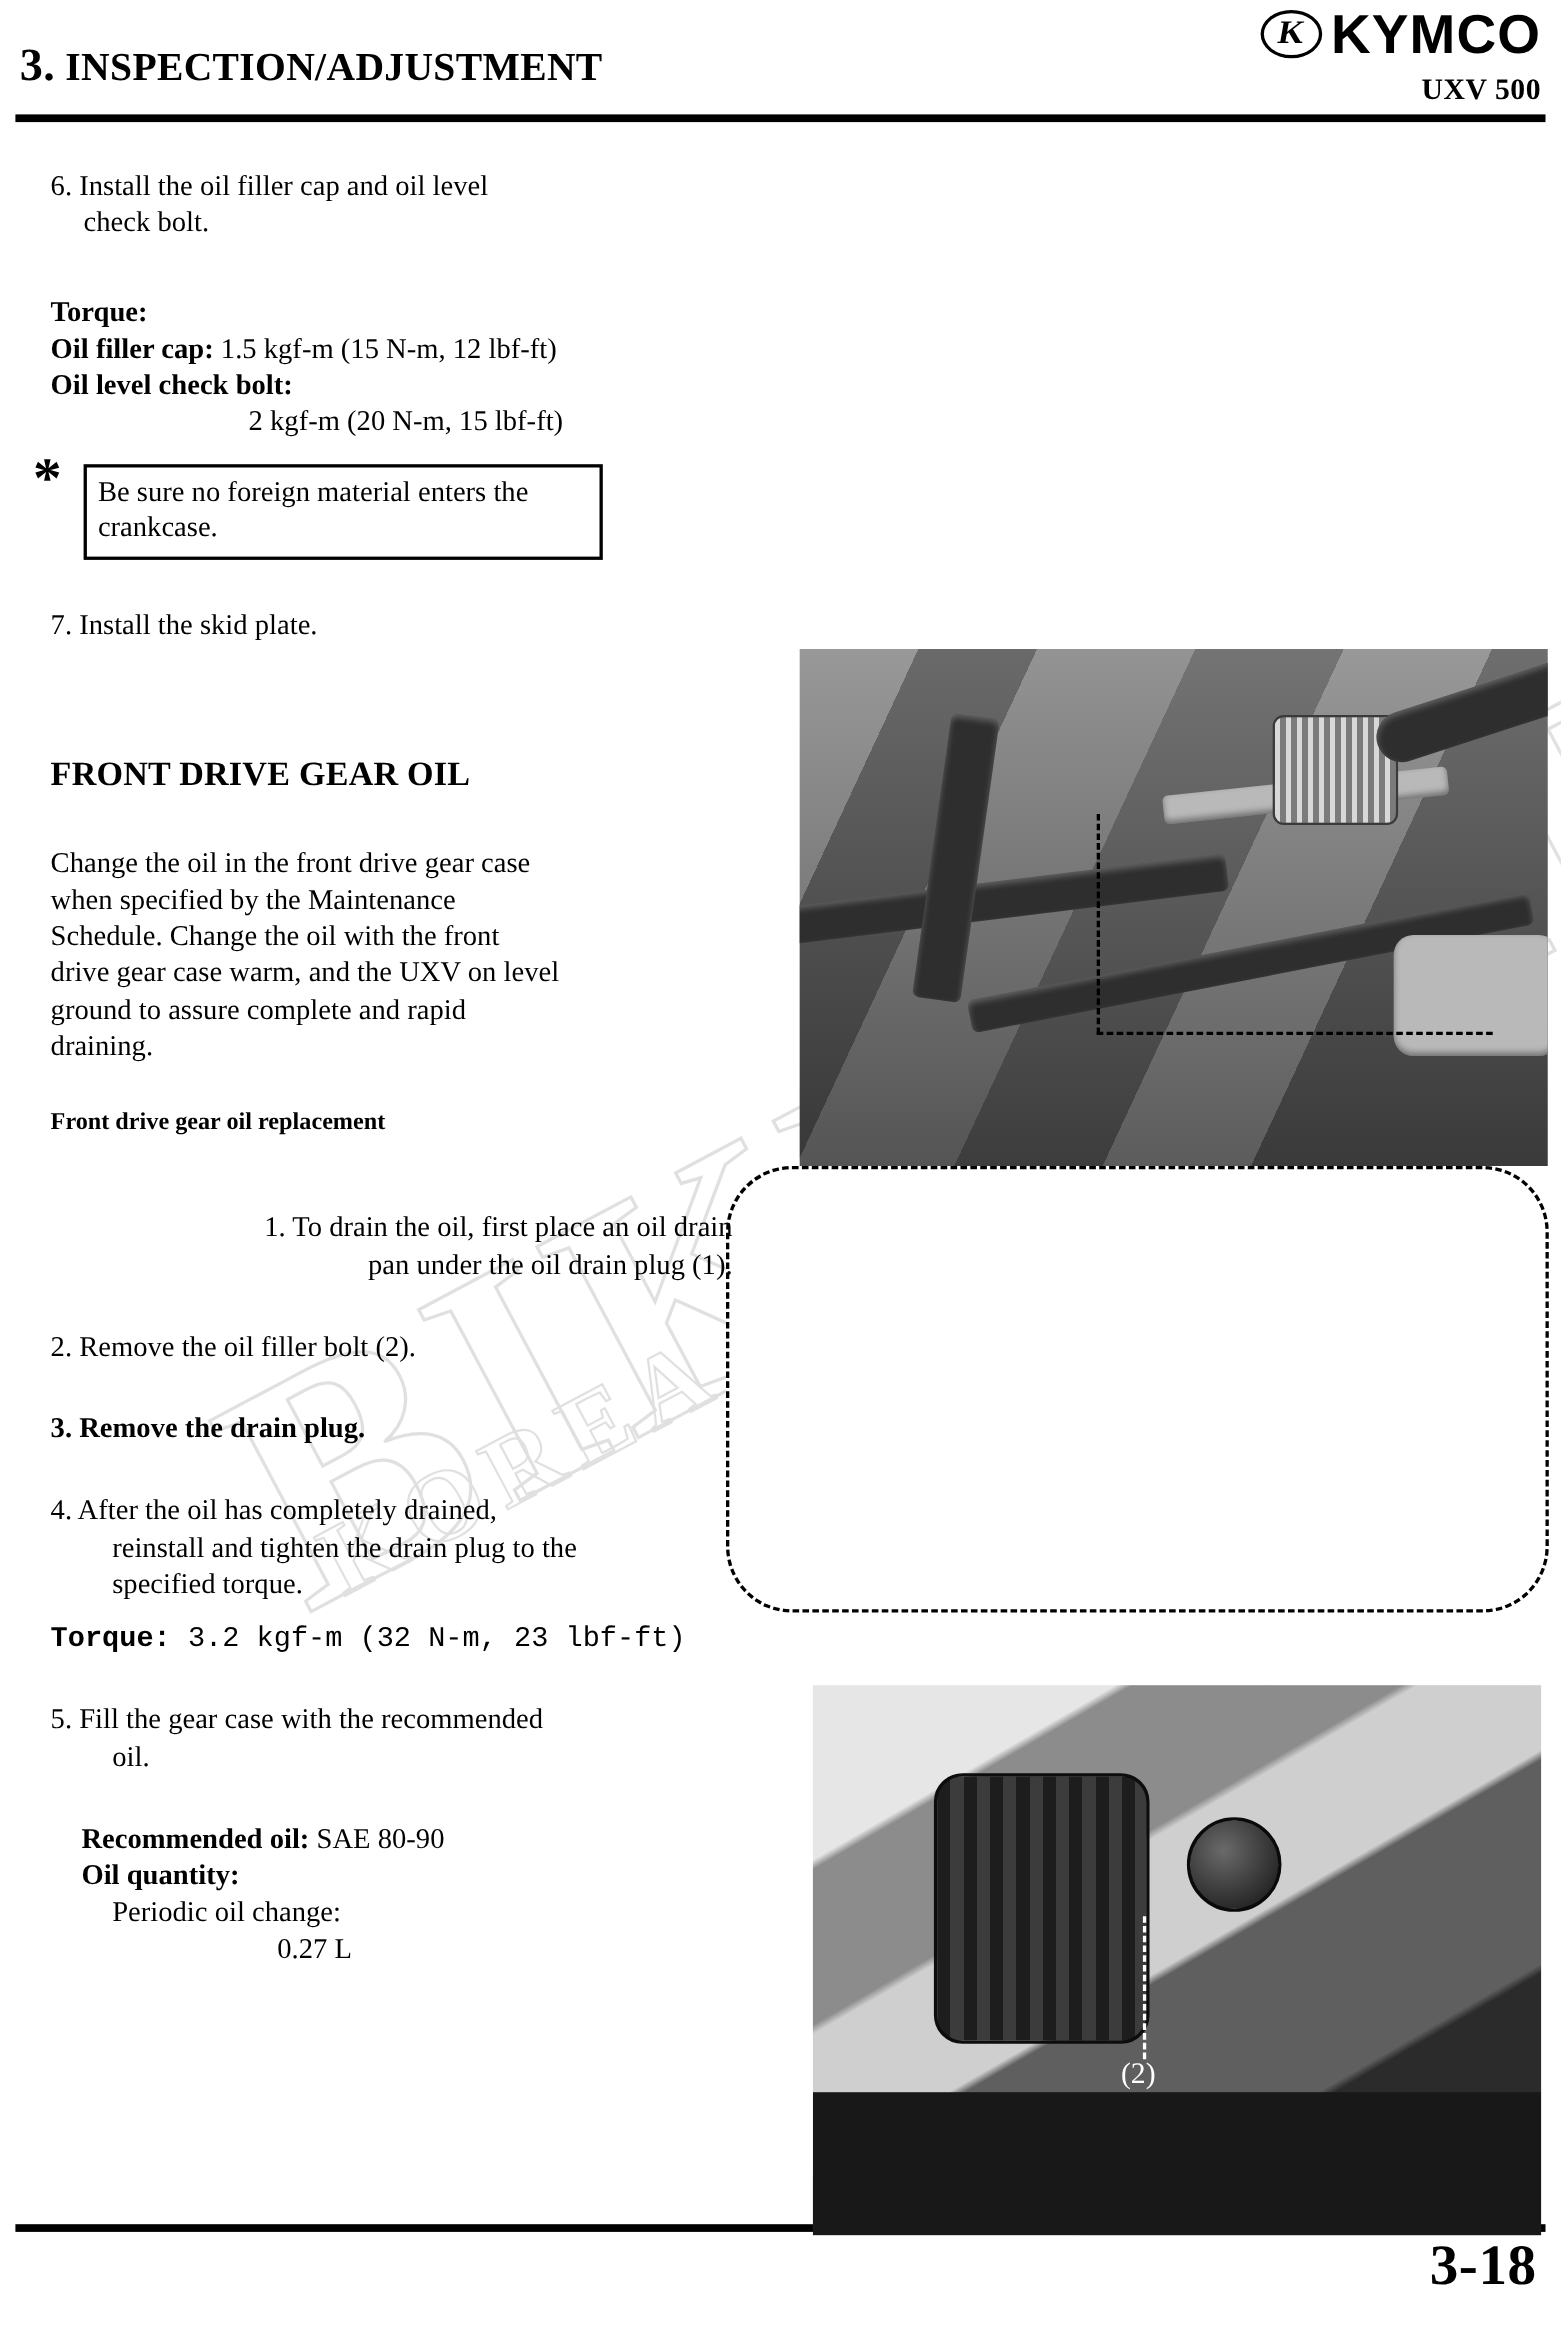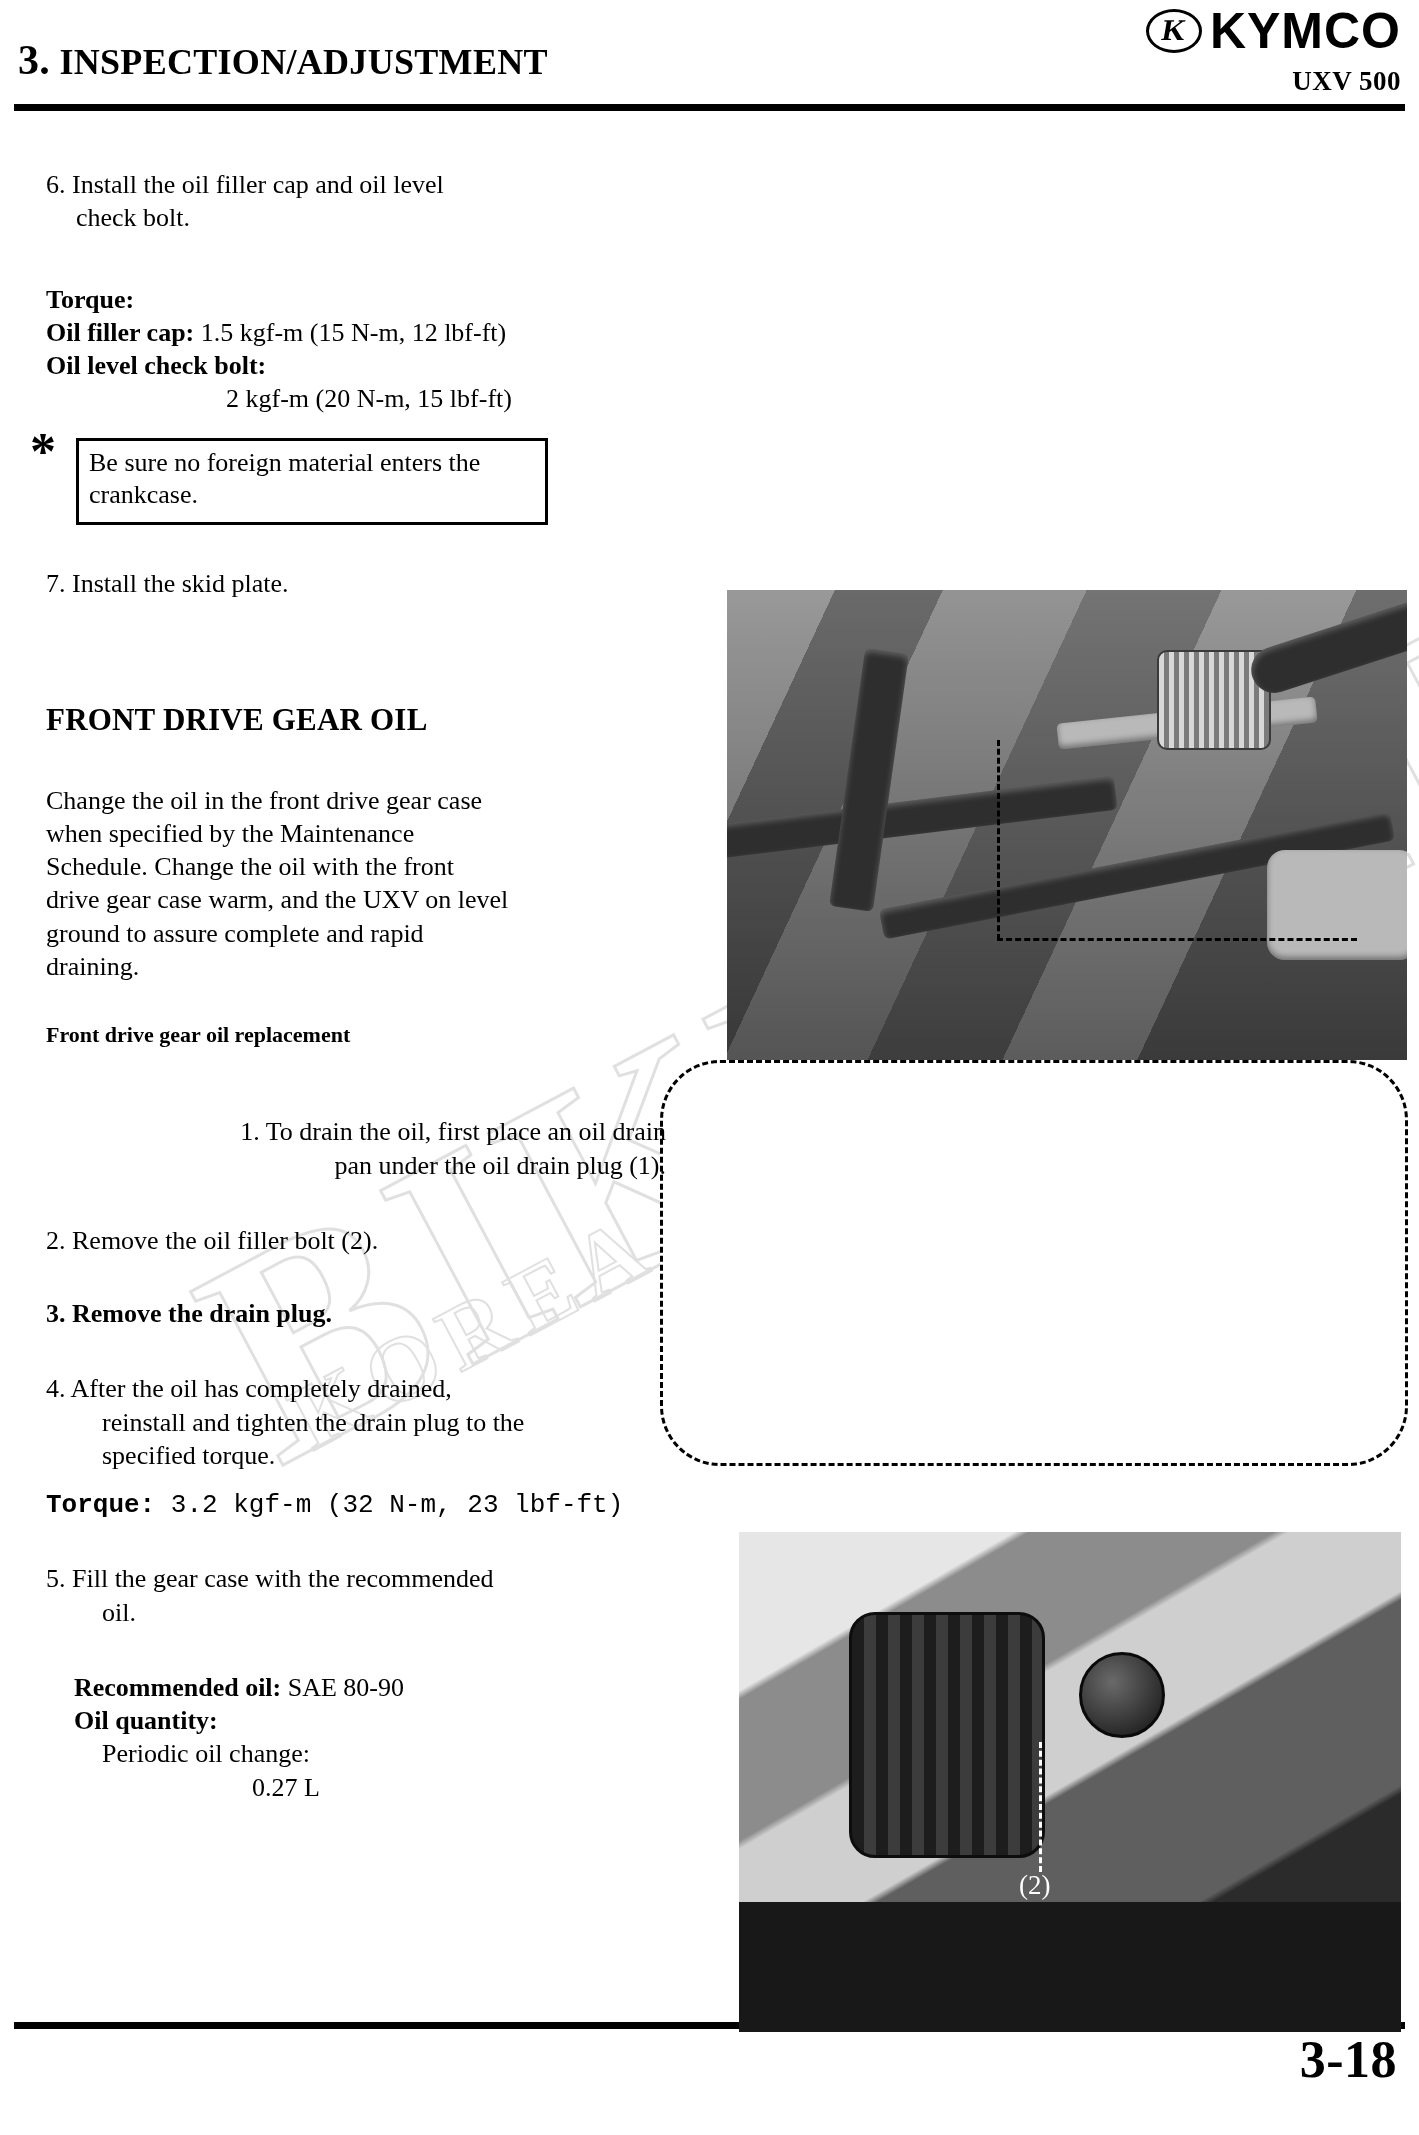--- a/index.html
+++ b/index.html
@@ -149,21 +149,21 @@
     position: absolute;
     left: 0;
     top: 112px;
     width: 1419px;
     height: 1900px;
     z-index: 10;
   }
   .col-left {
     position: absolute;
     left: 46px;
-    top: 16px;
+    top: 0;
     width: 620px;
     font-size: 26px;
     line-height: 1.28;
   }
   .blk { margin-bottom: 0; }
   .b { font-weight: bold; }
   .step {
     display: block;
     padding-left: 30px;
     text-indent: -30px;

